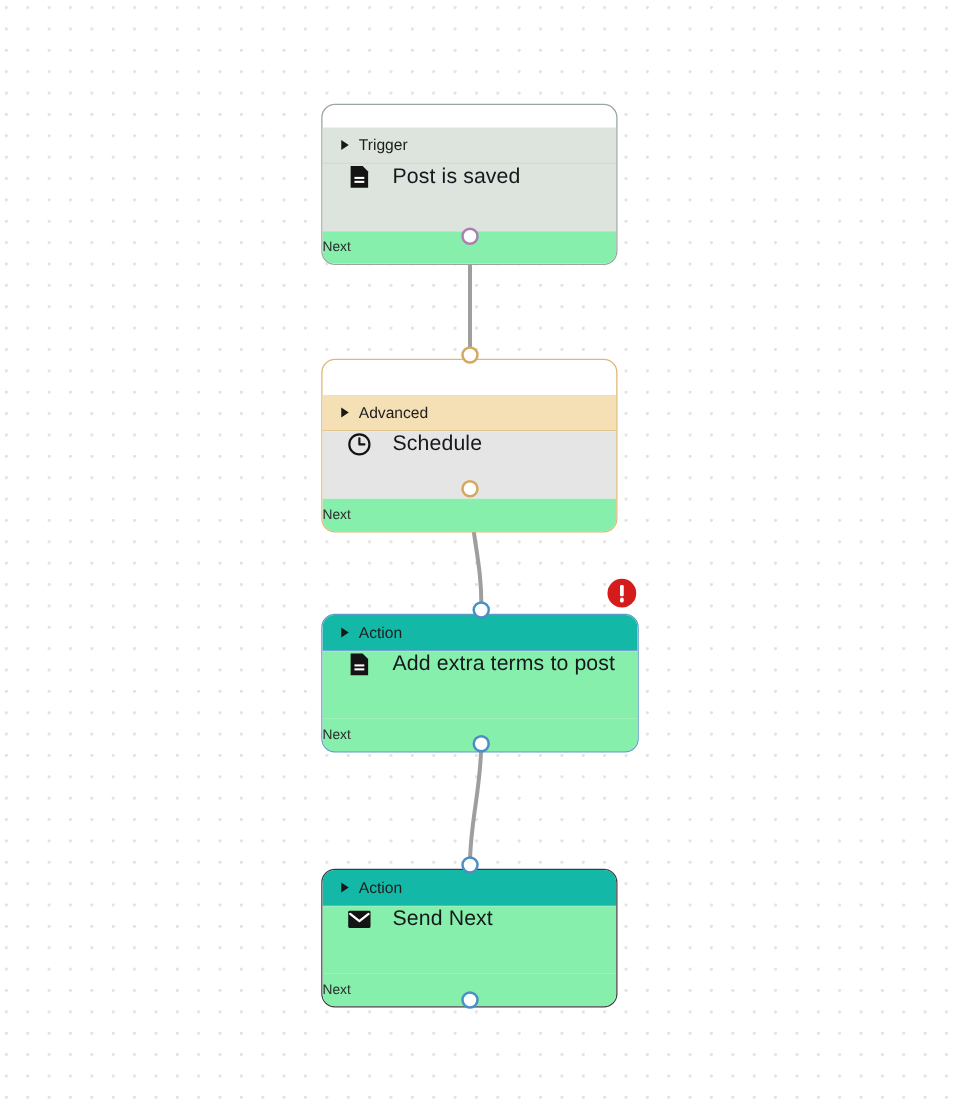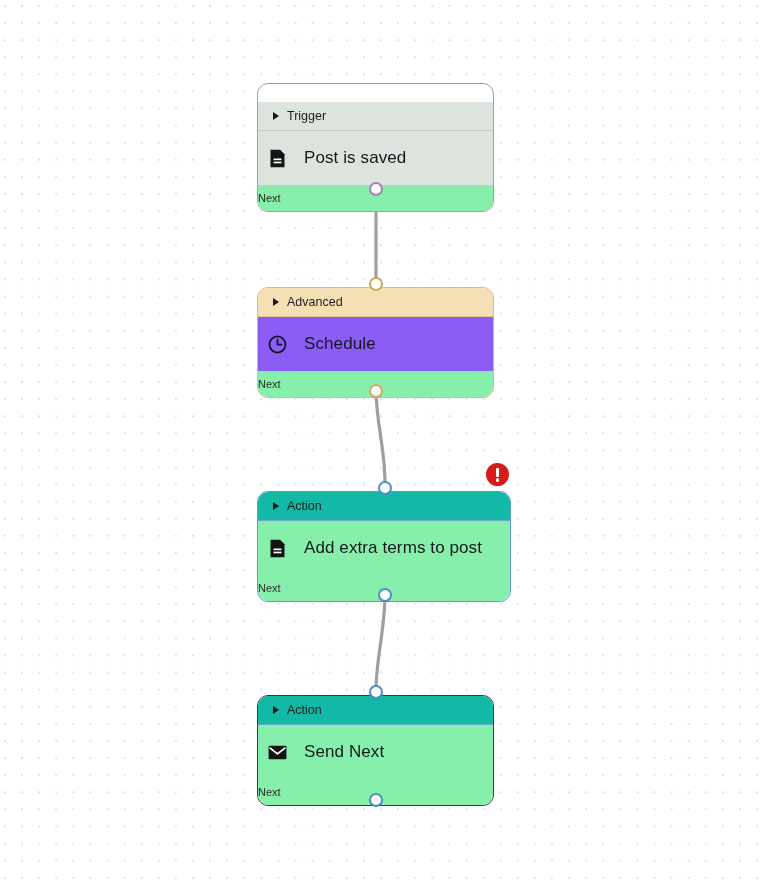--- a/index.html
+++ b/index.html
@@ -64,23 +64,22 @@
     border-bottom: 4.5px solid transparent;
     margin-right: 8px;
     flex: 0 0 auto;
   }
   .node-divider {
     height: 1px;
     width: 100%;
   }
   .node-body {
     display: flex;
-    align-items: center;
     height: 54px;
-    padding-left: 9px;
+    padding-left: 19px;
     box-sizing: border-box;
   }
   .node-icon {
     width: 21px;
     height: 21px;
     flex: 0 0 auto;
     margin-right: 16px;
     display: flex;
     align-items: center;
     justify-content: center;
@@ -107,23 +106,23 @@
     border: 1.4px solid #9aa79c;
   }
   .node.trigger .node-header { background: #dde4dd; margin-top: 18px; }
   .node.trigger .node-divider { background: #c3cdc3; }
   .node.trigger .node-body   { background: #dde4dd; }
 
   
   .node.advanced {
     border: 1.4px solid #dfb873;
   }
-  .node.advanced .node-header { background: #f5dfb4; }
+  .node.advanced .node-header { background: #f5dfb4; margin-top: 28px; }
   .node.advanced .node-divider { background: #e2c68f; }
-  .node.advanced .node-body   { background: #8b5cf6; }
+  .node.advanced .node-body   { background: #e5e5e5; }
 
   
   .node.action {
     border: 1.4px solid #5d9bc9;
   }
   .node.action .node-header { background: #14b8a6; }
   .node.action .node-divider { background: #71a8cf; }
   .node.action .node-body   { background: #86efac; }
 
   

